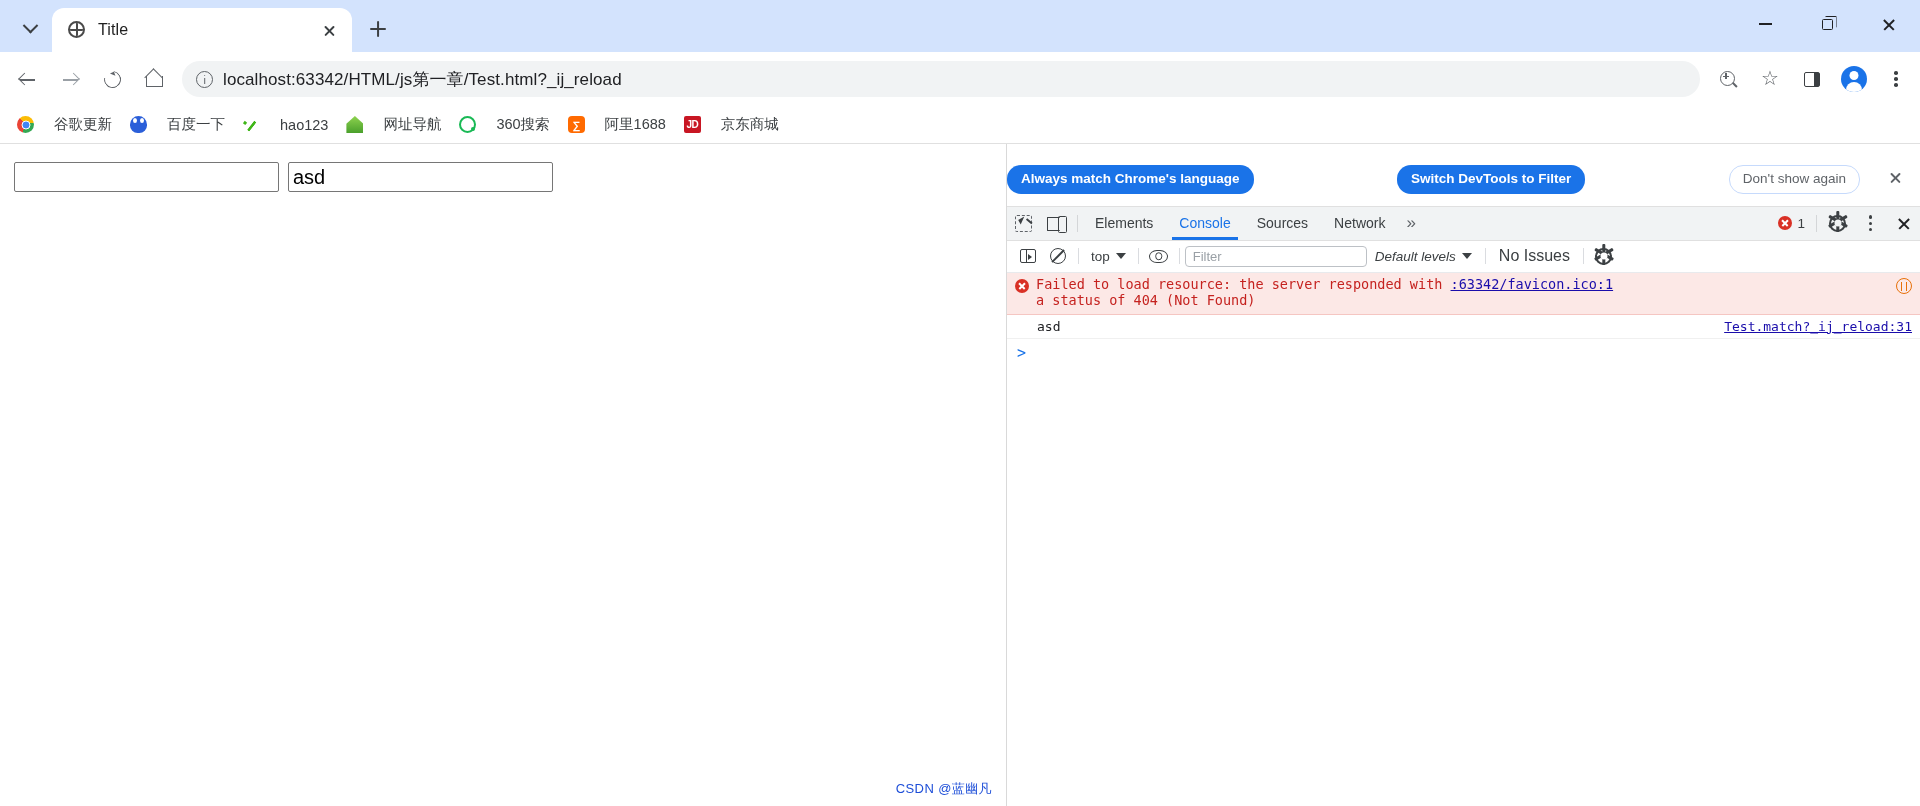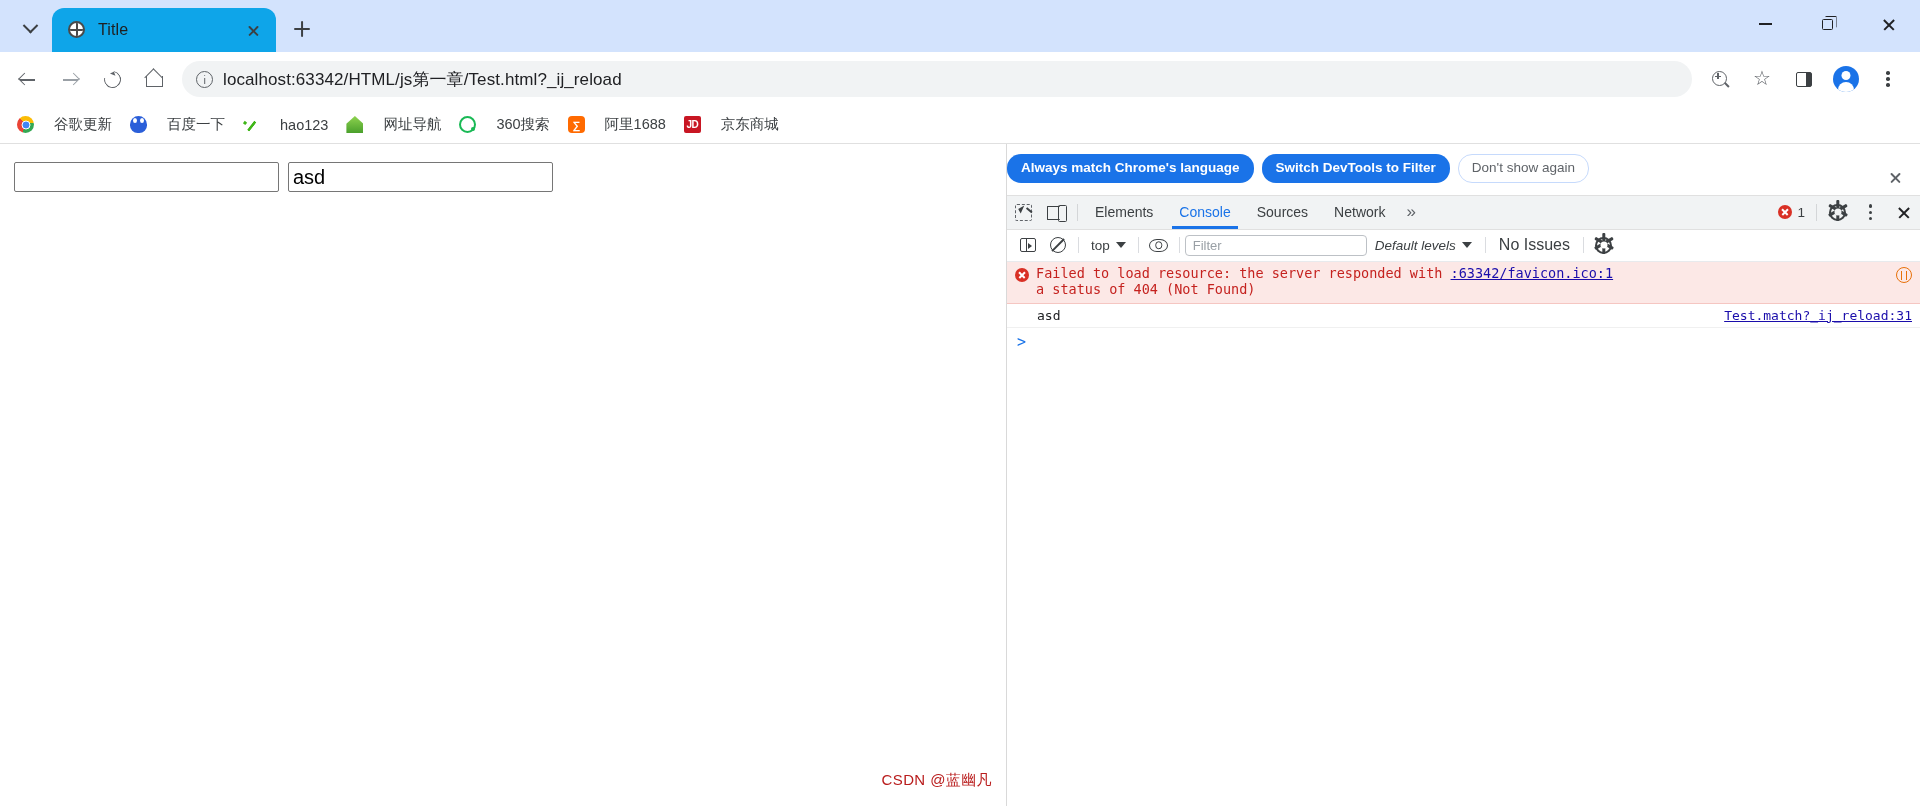--- a/index.html
+++ b/index.html
@@ -25,21 +25,21 @@
     position:relative; width:40px; height:36px; margin:0 2px 6px 10px;
     display:flex; align-items:center; justify-content:center;
     border-radius:6px; cursor:pointer; z-index:2;
   }
   .chev-down {
     width:11px; height:11px; border-right:2px solid #3c4043; border-bottom:2px solid #3c4043;
     transform:rotate(45deg) translate(-2px,-2px);
   }
   .tab {
     position:relative; z-index:2;
-    height:44px; width:224px; background:#0ea5e9;
+    height:44px; width:300px; background:#ffffff;
     border-radius:12px 12px 0 0;
     display:flex; align-items:center; padding:0 10px 0 16px;
     gap:12px; cursor:pointer;
   }
   .tab-favicon { width:18px; height:18px; flex:0 0 18px; position:relative; }
   .globe {
     width:17px;height:17px;border-radius:50%;
     border:2px solid #4a4a4a; position:relative; overflow:hidden; background:#fff;
   }
   .globe::before {
@@ -93,21 +93,21 @@
   }
   .win-x{position:relative;width:14px;height:14px;}
   .win-x::before,.win-x::after{
     content:"";position:absolute;top:50%;left:0;width:100%;height:1.5px;background:#202124;
   }
   .win-x::before{transform:rotate(45deg);} .win-x::after{transform:rotate(-45deg);}
 
   
   #toolbar {
     height:54px; background:#ffffff; display:flex; align-items:center;
-    padding:0 12px 0 8px; gap:2px;
+    padding:0 4px 0 8px; gap:2px;
   }
   .nav-btn {
     width:40px;height:40px;border-radius:50%;
     display:flex;align-items:center;justify-content:center;cursor:pointer;flex:0 0 40px;
   }
   .arrow-l, .arrow-r { position:relative; width:18px;height:18px; }
   .arrow-l::before{
     content:"";position:absolute;left:1px;top:50%;width:15px;height:1.7px;background:#5f6368;
   }
   .arrow-l::after{
@@ -277,22 +277,22 @@
   #page-content { flex:1; position:relative; padding:18px 0 0 14px; }
   .txt-input {
     height:30px; border:1px solid #767676; border-radius:2px;
     font-family:"Liberation Sans", sans-serif; font-size:20px; color:#000;
     padding:0 4px; background:#fff; outline:none;
   }
   #input-empty { width:265px; position:absolute; left:14px; top:18px; }
   #input-asd   { width:265px; position:absolute; left:288px; top:18px; }
 
   #watermark {
-    position:absolute; right:14px; bottom:16px;
-    font-size:15px; color:#b91c1c; letter-spacing:0.4px;
+    position:absolute; right:14px; bottom:8px;
+    font-size:13px; color:#1d4ed8; letter-spacing:0.4px;
   }
 
   
   #devtools {
     width:914px; flex:0 0 914px; background:#fff;
     border-left:1px solid #d9d9d9; display:flex; flex-direction:column;
     position:relative;
   }
   
   #dt-banner {
@@ -309,22 +309,22 @@
   .banner-info::before{
     content:"";position:absolute;left:50%;top:3px;width:1.7px;height:1.7px;border-radius:50%;
     background:#1a73e8;transform:translateX(-50%);
   }
   .banner-info::after{
     content:"";position:absolute;left:50%;top:6.5px;width:1.7px;height:6px;background:#1a73e8;
     transform:translateX(-50%);
   }
   .banner-text { font-size:14.5px; color:#202124; }
   .banner-row2 {
-    display:flex; align-items:center; gap:8px; justify-content:flex-start;
-    padding-right:60px;
+    display:flex; align-items:center; gap:8px; justify-content:space-between;
+    margin-top:11px; padding-right:60px;
   }
   .pill {
     border-radius:14px; font-size:13.5px; padding:5px 13px; cursor:pointer;
     white-space:nowrap; border:1px solid transparent; line-height:1.25;
   }
   .pill.primary { background:#1a73e8; color:#fff; font-weight:bold; }
   .pill.ghost { background:#fff; color:#5f6368; border-color:#c6dafc; }
   #banner-close {
     position:absolute; right:14px; top:22px; width:22px;height:22px;cursor:pointer;
     display:flex;align-items:center;justify-content:center;

